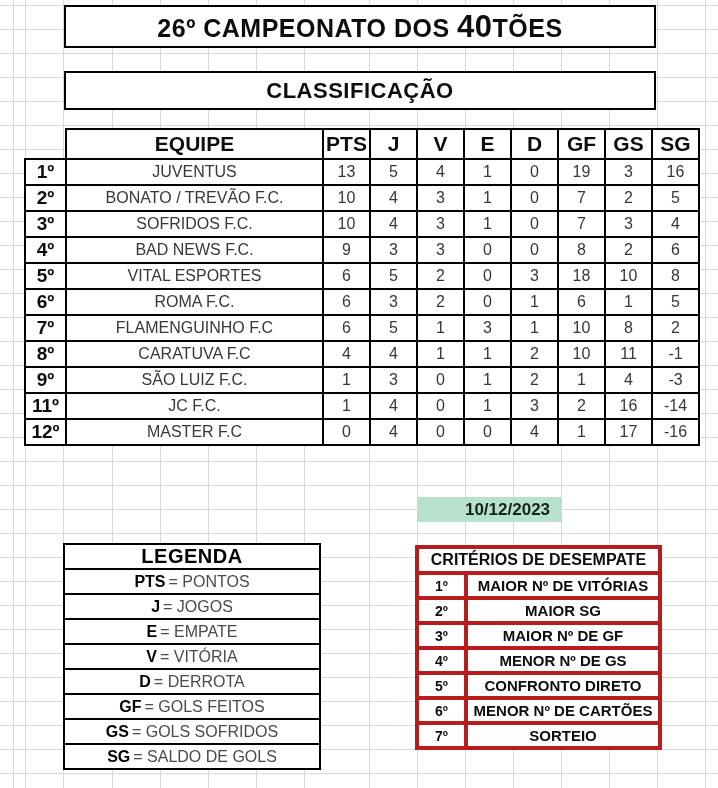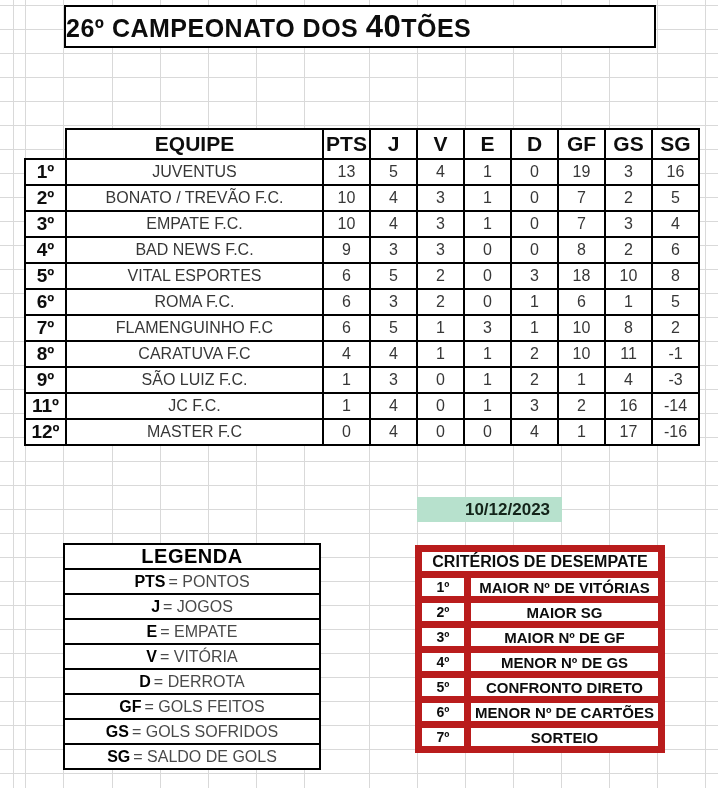--- a/index.html
+++ b/index.html
@@ -11,21 +11,21 @@
   
   #grid {
     position:absolute; inset:0; z-index:0;
     background-image:repeating-linear-gradient(to bottom,#d9d9d9 0 1px,transparent 1px 24px);
     background-position:0 5px;
   }
   .vline { position:absolute; top:0; bottom:0; width:1px; background:#d9d9d9; }
   
   .box {
     position:absolute; z-index:2; background:#fff; border:2px solid #000;
-    display:flex; align-items:center; text-align:center;
+    display:flex; align-items:center; justify-content:center; text-align:center;
   }
   #title-box  { left:64px; top:5px;  width:592px; height:43px; }
   #title-box .t  { font-weight:bold; font-size:25px; color:#0d0d0d; letter-spacing:.5px; }
   #title-box .t .big { font-size:31px; }
   #subtitle-box { left:64px; top:71px; width:592px; height:39px; }
   #subtitle-box .t { font-weight:bold; font-size:22px; color:#0d0d0d; letter-spacing:.5px; }
   
   table { border-collapse:collapse; table-layout:fixed; z-index:2; position:absolute; }
   #standings { left:24px; top:128px; width:674px; }
   #standings th, #standings td {
@@ -46,21 +46,21 @@
   #legend { left:63px; top:543px; width:258px; }
   #legend th, #legend td {
     border:2px solid #000; background:#fff; text-align:center; vertical-align:middle; white-space:nowrap;
   }
   #legend th { height:23px; font-size:20px; font-weight:bold; color:#000000; letter-spacing:.5px; }
   #legend td { height:25px; font-size:16px; color:#4a4a4a;text-align:center; }
   #legend td b { color:#000; margin-right:3px; }
   
   #tiebreak { left:415px; top:545px; width:243px; }
   #tiebreak th, #tiebreak td {
-    border:7px solid #b91c1c; background:#fff; text-align:center; vertical-align:middle; white-space:nowrap;
+    border:4px solid #b91c1c; background:#fff; text-align:center; vertical-align:middle; white-space:nowrap;
   }
   #tiebreak th { height:26px; font-size:16px; font-weight:bold; color:#0d0d0d; }
   #tiebreak td { height:25px; font-weight:bold; color:#0d0d0d; overflow:hidden; }
   #tiebreak td.rank { font-size:14px; }
   #tiebreak td.crit { font-size:15px; }
 </style>
 </head>
 <body>
 
 <div id="canvas">
@@ -81,20 +81,23 @@
       <div class="vline" style="left: 561px;"></div>
       <div class="vline" style="left: 609px;"></div>
       <div class="vline" style="left: 657px;"></div>
       <div class="vline" style="left: 705px;"></div>
     </div>
 
   <div id="title-box" class="box">
     <span class="t"><span>26º CAMPEONATO DOS </span><span class="big">40</span><span>TÕES</span></span>
   </div>
 
+  <div id="subtitle-box" class="box">
+    <span class="t">CLASSIFICAÇÃO</span>
+  </div>
 
   <table id="standings">
     <colgroup>
       <col style="width:41px">
         <col style="width:257px">
       <col style="width:47px">
         <col style="width:47px">
         <col style="width:47px">
         <col style="width:47px">
       <col style="width:47px">
@@ -136,21 +139,21 @@
           <td class="val">4</td>
           <td class="val">3</td>
           <td class="val">1</td>
           <td class="val">0</td>
           <td class="val">7</td>
           <td class="val">2</td>
           <td class="val">5</td>
         </tr>
         <tr>
           <td class="rank">3º</td>
-          <td class="team">EMPATE F.C.</td>
+          <td class="team">SOFRIDOS F.C.</td>
           <td class="val">10</td>
           <td class="val">4</td>
           <td class="val">3</td>
           <td class="val">1</td>
           <td class="val">0</td>
           <td class="val">7</td>
           <td class="val">3</td>
           <td class="val">4</td>
         </tr>
         <tr>

